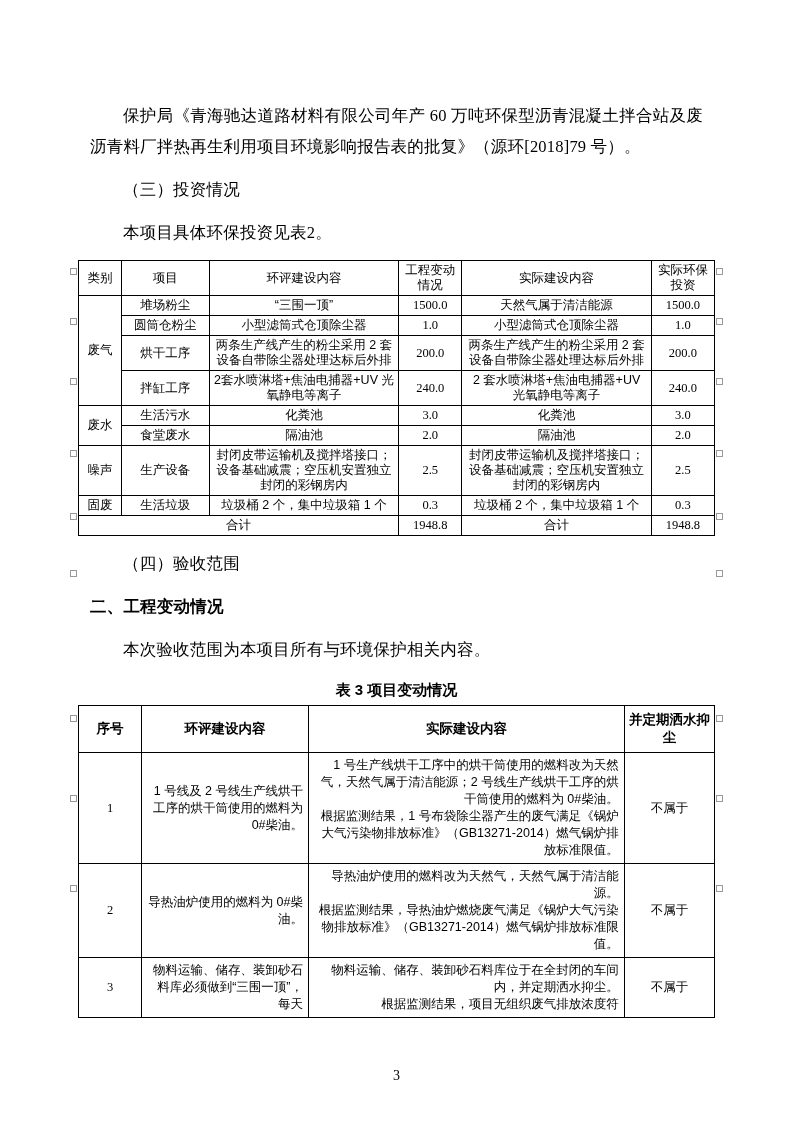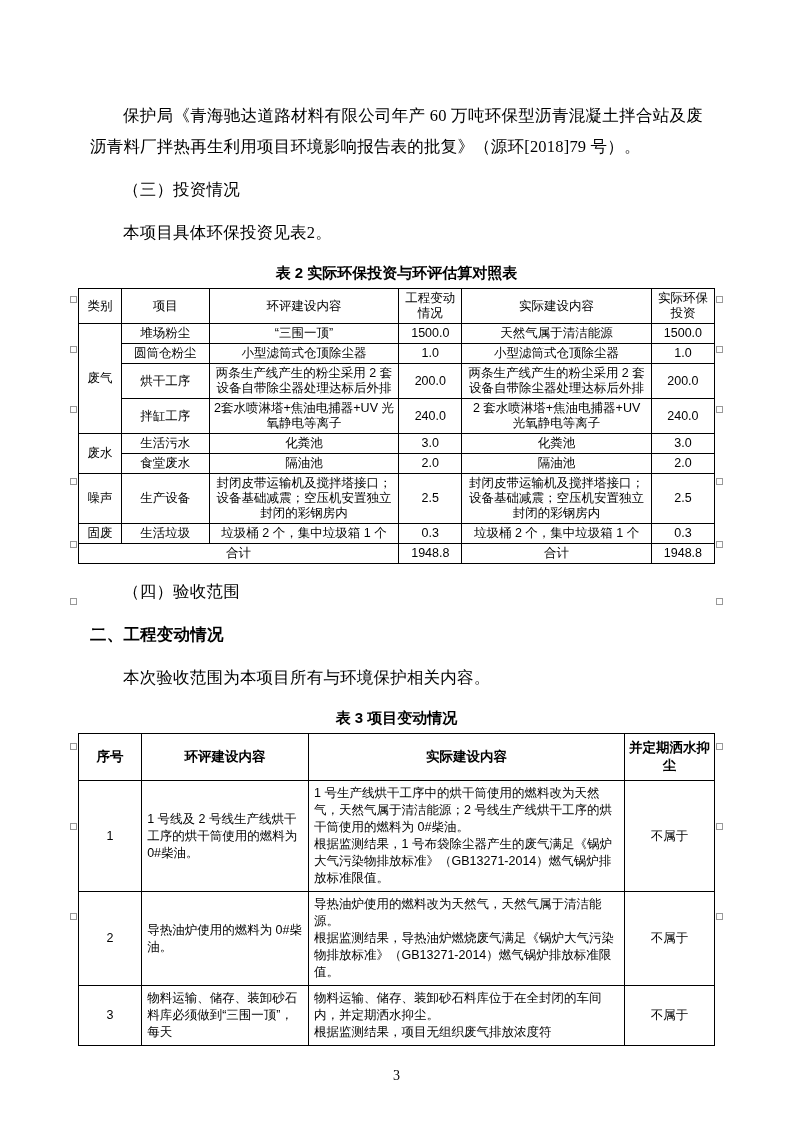--- a/index.html
+++ b/index.html
@@ -60,29 +60,29 @@
     padding: 2px 3px;
     text-align: center;
     vertical-align: middle;
     font-family: "Liberation Sans", "DejaVu Sans", sans-serif;
     word-break: break-all;
   }
   table.t2 td {
     font-size: 12.5px;
   }
   .num {
-    font-family: Liberation Sans, sans-serif;
+    font-family: Liberation Serif, serif;
     font-size: 13px;
   }
   .t3 td {
     font-size: 12.5px;
     line-height: 17px;
   }
   .t3 td.left {
-    text-align: left;
+    text-align: right;
     padding: 4px 5px;
   }
   .t3 td.ctr {
     text-align: center;
   }
   .t3 th {
     font-weight: bold;
     font-size: 13.5px;
     line-height: 18px;
     padding: 5px 3px;
@@ -112,21 +112,20 @@
 </style>
 </head>
 <body>
 
 <div class="page">
 
   <p class="para indent2">保护局《青海驰达道路材料有限公司年产 60 万吨环保型沥青混凝土拌合站及废沥青料厂拌热再生利用项目环境影响报告表的批复》（源环[2018]79 号）。</p>
   <p class="para indent2">（三）投资情况</p>
   <p class="para indent2">本项目具体环保投资见表2。</p>
 
-  <div class="tbl-caption">表 2  实际环保投资与环评估算对照表</div>
 
   <div class="tbl-wrap">
     <span class="mark mark-l" style="top:8px;"></span>
     <span class="mark mark-r" style="top:8px;"></span>
     <span class="mark mark-l" style="top:58px;"></span>
     <span class="mark mark-r" style="top:58px;"></span>
     <span class="mark mark-l" style="top:118px;"></span>
     <span class="mark mark-r" style="top:118px;"></span>
     <span class="mark mark-l" style="top:190px;"></span>
     <span class="mark mark-r" style="top:190px;"></span>

